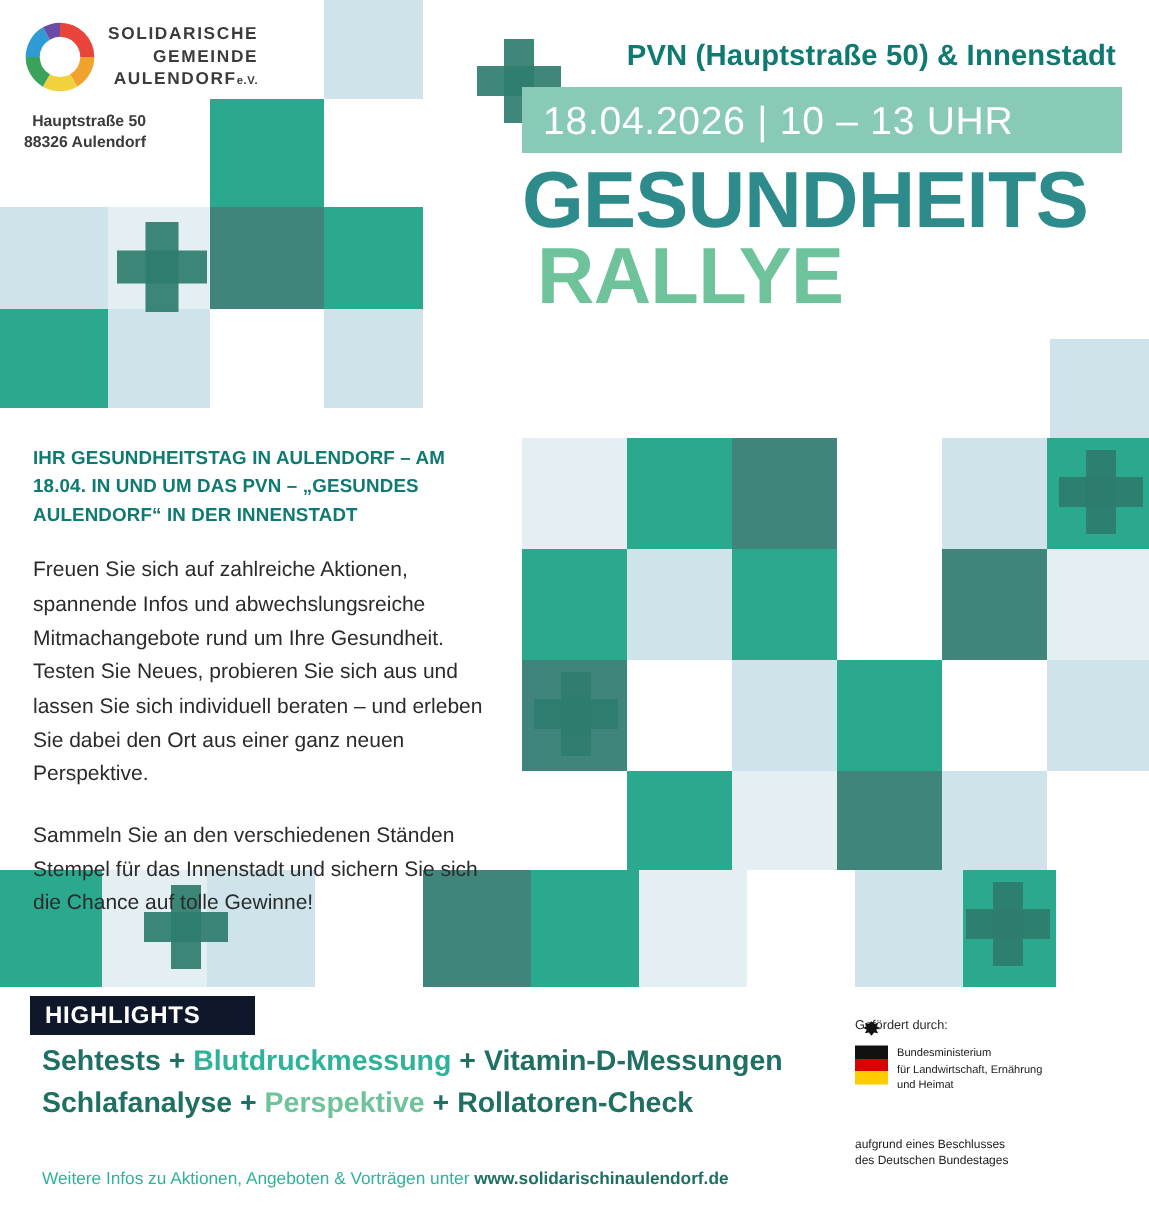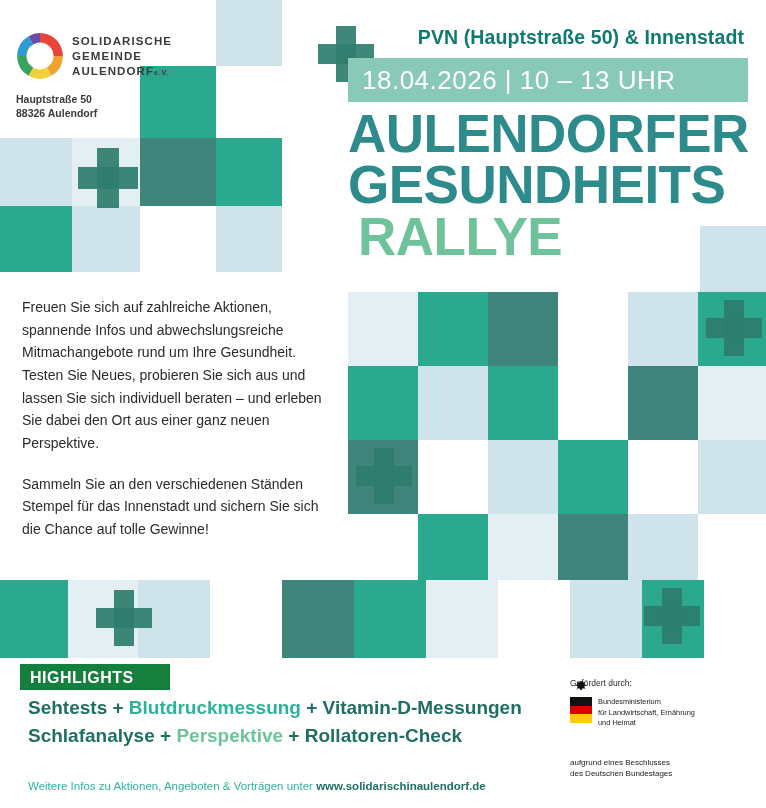--- a/index.html
+++ b/index.html
@@ -22,23 +22,24 @@
     background: transparent;
   }
   .cross .bar-h, .cross .bar-v {
     position: absolute;
     background: #2e7d6e;
   }
 
   
   .logo-wrap {
     position: absolute;
-    left: 14px; top: 26px;
+    left: 14px; top: 8px;
     width: 210px; height: 100px;
     z-index: 40;
+    text-align: right;
   }
   .logo-mark {
     position: absolute; left: 0; top: 4px;
     width: 52px; height: 52px;
   }
   .logo-text {
     position: absolute;
     left: 58px; top: 8px;
     font-size: 11.5px;
     font-weight: bold;
@@ -123,21 +124,21 @@
     color: #2b2b2b;
     line-height: 1.62;
     margin-bottom: 18px;
   }
 
   
   .hl-band {
     position: absolute;
     left: 20px; top: 664px;
     width: 150px; height: 26px;
-    background: #15803d;
+    background: #0f172a;
     z-index: 30;
   }
   .hl-band span {
     display: block;
     padding: 5px 0 0 10px;
     font-size: 16px;
     font-weight: bold;
     color: #ffffff;
     letter-spacing: .5px;
   }
@@ -292,26 +293,26 @@
     </div>
   </div>
 
   <div class="kicker">PVN (Hauptstraße 50) &amp; Innenstadt</div>
 
   <div class="date-band">
     <span>18.04.2026 | 10 – 13 UHR</span>
   </div>
 
   <div class="title">
-    <span class="l1">AULENDORFER</span>
     <span class="l2">GESUNDHEITS</span>
     <span class="l3">RALLYE</span>
   </div>
 
   <div class="copy">
+    <h2>IHR GESUNDHEITSTAG IN AULENDORF – AM 18.04. IN UND UM DAS PVN – „GESUNDES AULENDORF“ IN DER INNENSTADT</h2>
     <p>Freuen Sie sich auf zahlreiche Aktionen, spannende Infos und abwechslungsreiche Mitmachangebote rund um Ihre Gesundheit. Testen Sie Neues, probieren Sie sich aus und lassen Sie sich individuell beraten – und erleben Sie dabei den Ort aus einer ganz neuen Perspektive.</p>
     <p>Sammeln Sie an den verschiedenen Ständen Stempel für das Innenstadt und sichern Sie sich die Chance auf tolle Gewinne!</p>
   </div>
 
   <div class="hl-band">
     <span>HIGHLIGHTS</span>
   </div>
   <div class="hl-lines" id="hl-lines">
       <div><span class="c-dark">Sehtests</span><span class="plus"> + </span><span class="c-mid">Blutdruckmessung</span><span class="plus"> + </span><span class="c-dark">Vitamin-D-Messungen</span></div>
       <div><span class="c-dark">Schlafanalyse</span><span class="plus"> + </span><span class="c-lite">Perspektive</span><span class="plus"> + </span><span class="c-dark">Rollatoren-Check</span></div>

